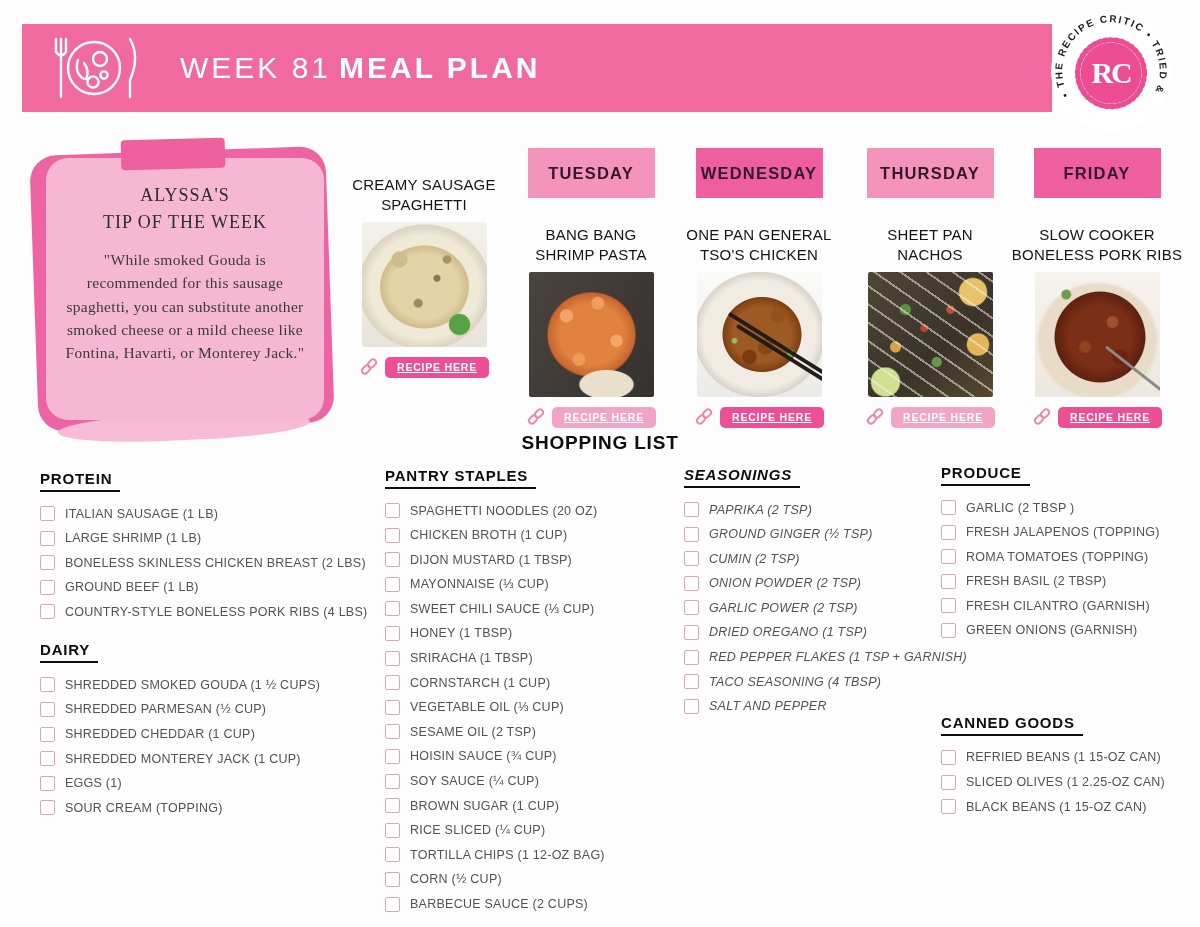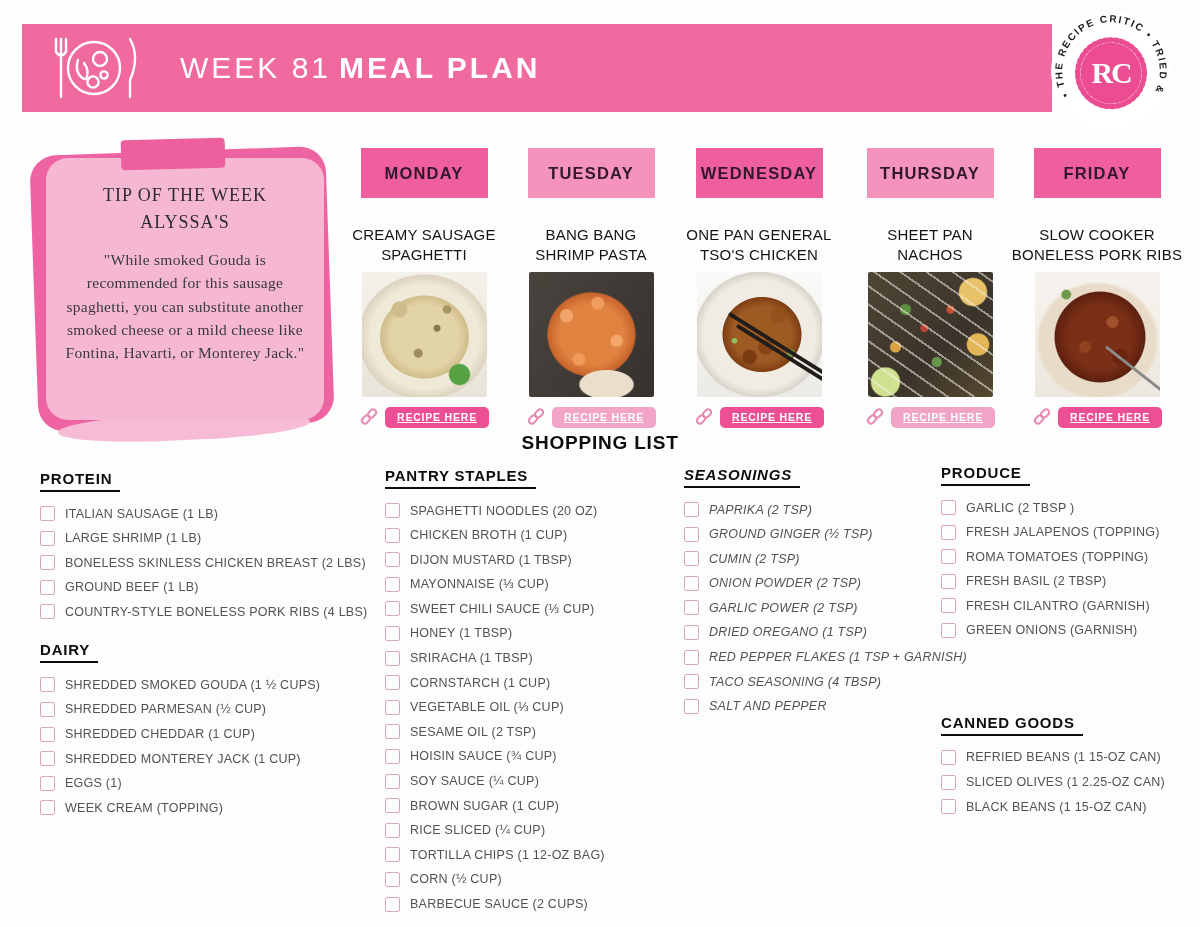--- a/index.html
+++ b/index.html
@@ -138,29 +138,28 @@
       <circle cx="55" cy="57" r="30" fill="none" stroke="#ec4d92" stroke-width="5" stroke-dasharray="1.6 3.4" stroke-linecap="round"></circle>
       <circle cx="55" cy="57" r="27.5" fill="#ec4d92"></circle>
       <text class="rc-text" x="55" y="66" text-anchor="middle">RC</text>
     </svg>
   </div>
 
   <div class="note-backing"></div>
   <div class="note-swoosh"></div>
   <div class="note">
     <div class="note-title">
+      <span>ALYSSA'S</span>
       <span>TIP OF THE WEEK</span>
-      <span>ALYSSA'S</span>
     </div>
     <p class="note-body">"While smoked Gouda is recommended for this sausage spaghetti, you can substitute another smoked cheese or a mild cheese like Fontina, Havarti, or Monterey Jack."</p>
   </div>
   <div class="note-tab"></div>
 
   <div class="day-col c0">
-    <div class="day-box tone-dark">MONDAY</div>
     <div class="recipe-title">
       <span>CREAMY SAUSAGE</span>
       <span>SPAGHETTI</span>
     </div>
     <div class="photo photo-monday"></div>
     <div class="recipe-link-row">
       <svg width="20" height="20" viewBox="0 0 20 20" fill="none" stroke="#e78bb2" stroke-width="2" stroke-linecap="round">
         <rect x="2.5" y="8.5" width="9" height="6" rx="3" transform="rotate(-45 7 11.5)"></rect>
         <rect x="8.5" y="2.5" width="9" height="6" rx="3" transform="rotate(-45 13 5.5)"></rect>
       </svg>
@@ -280,21 +279,21 @@
           <div class="sl-item">
             <span class="cb"></span>
             <span class="sl-label">SHREDDED MONTEREY JACK (1 CUP)</span>
           </div>
           <div class="sl-item">
             <span class="cb"></span>
             <span class="sl-label">EGGS (1)</span>
           </div>
           <div class="sl-item">
             <span class="cb"></span>
-            <span class="sl-label">WEEK CREAM (TOPPING)</span>
+            <span class="sl-label">SOUR CREAM (TOPPING)</span>
           </div>
         </div>
     </section>
   </div>
 
   <div class="sl-col col2">
     <section>
       <h3 class="sl-head">PANTRY STAPLES</h3>
       <div>
 

